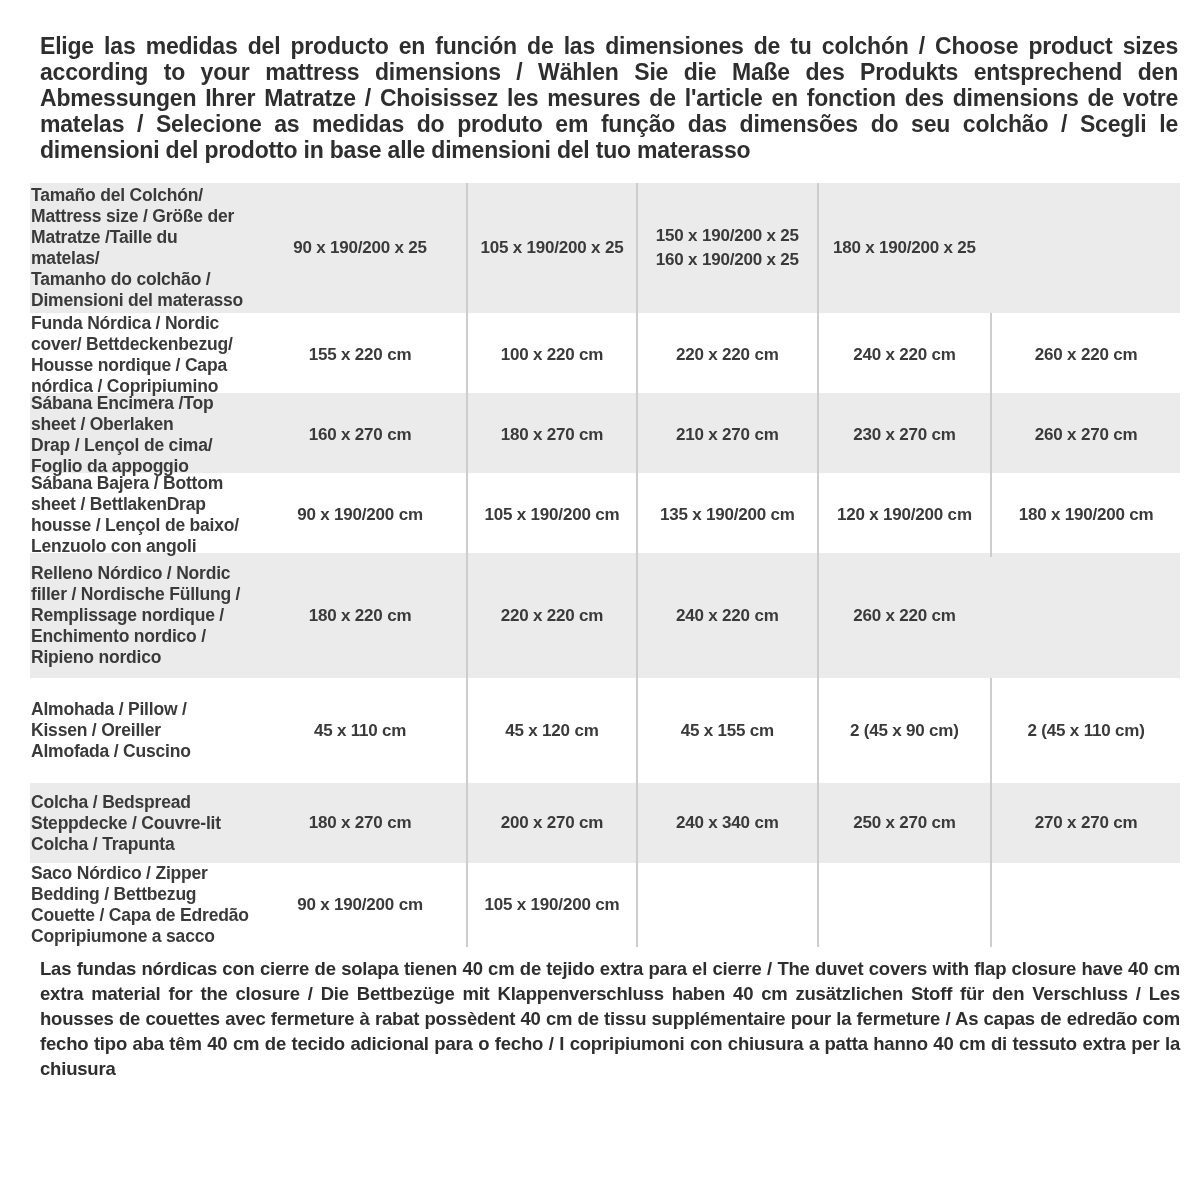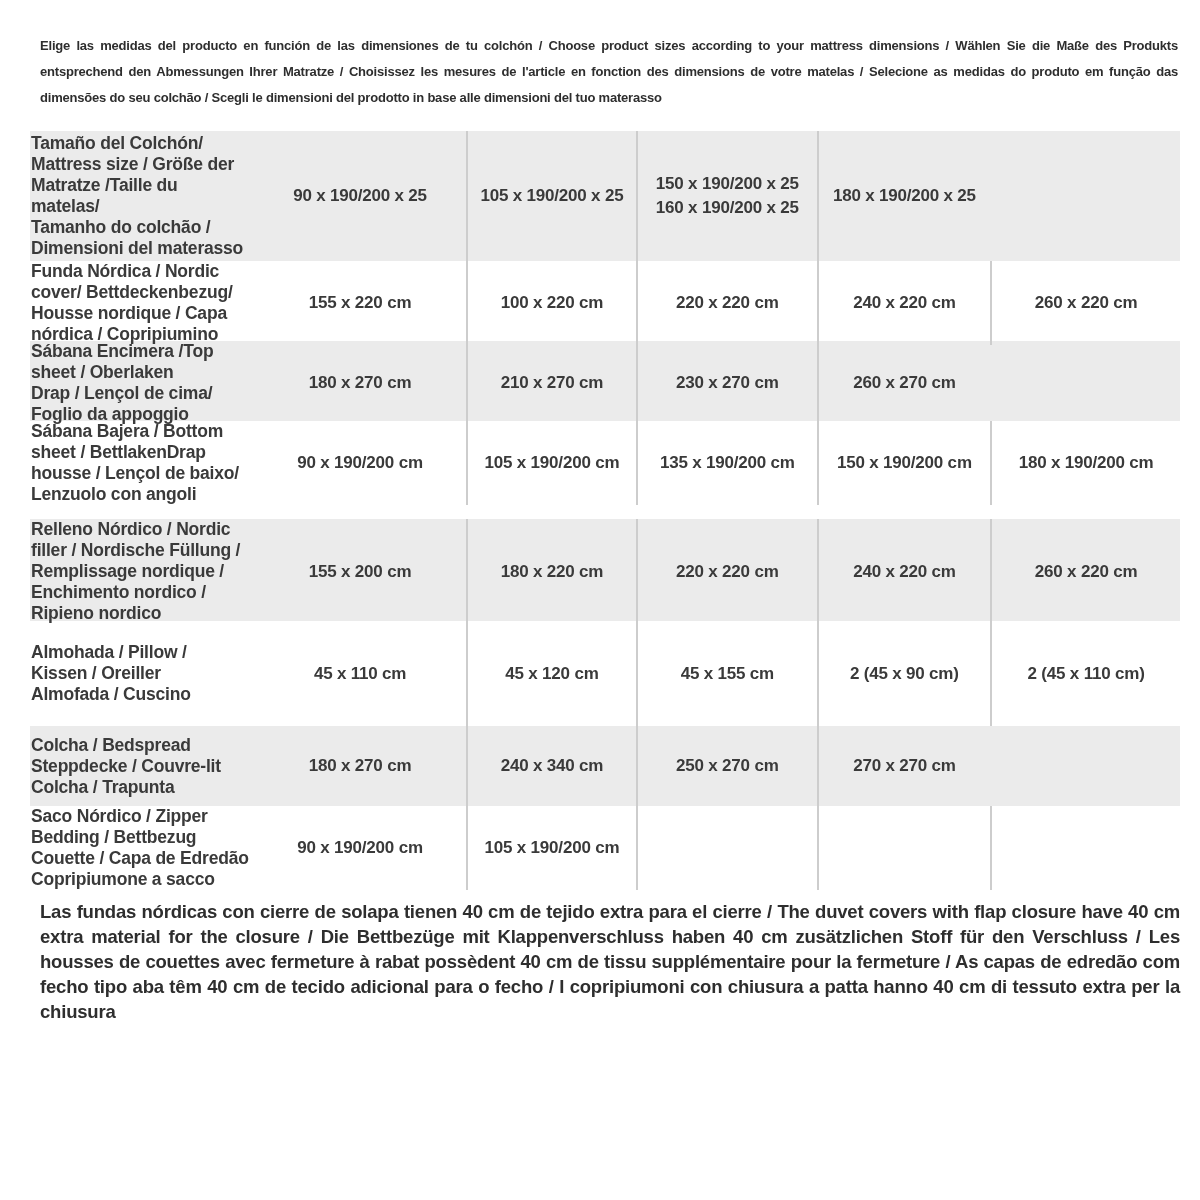--- a/index.html
+++ b/index.html
@@ -3,41 +3,41 @@
 <meta charset="utf-8">
 <style>
   html,body{margin:0;padding:0;}
   body{
     width:1200px;height:1200px;background:#ffffff;overflow:hidden;
     font-family:"Liberation Sans","DejaVu Sans",sans-serif;
     font-weight:bold;color:#333333;font-stretch:condensed;
   }
   .intro{
     margin:33px 22px 0 40px;
-    font-size:13px;line-height:26px;letter-spacing:-0.2px;
+    font-size:23px;line-height:26px;letter-spacing:-0.2px;
     text-align:justify;color:#2e2e2e;
   }
   .size-table{margin:20px 20px 0 30px;width:1150px;}
   .trow{
     display:grid;
     grid-template-columns:19.5% 18.4% 14.8% 15.7% 15.1% 16.5%;
   }
   .trow>div{
     display:flex;align-items:center;justify-content:center;
     height:100%;box-sizing:border-box;text-align:center;
     white-space:pre-line;font-size:17px;letter-spacing:-0.2px;color:#3a3a3a;
   }
   .trow>div:nth-child(n+3){border-left:2px solid #cdcdcd;}
   .trow .rlabel{
     justify-content:flex-start;text-align:left;padding-left:1px;padding-right:4px;
     font-size:17.5px;line-height:21px;
   }
   .hcol{line-height:24px;}
   .gray{background:#ebebeb;}
-  .h130{height:130px;} .h125{height:102px;margin-top:18px;} .h110{height:80px;} .h105{height:105px;}
+  .h130{height:130px;} .h125{height:125px;} .h110{height:80px;} .h105{height:105px;}
   .footnote{
     margin:13px 20px 0 40px;
     font-size:18.5px;line-height:25px;letter-spacing:-0.2px;
     text-align:justify;color:#2e2e2e;
   }
 </style>
 </head>
 <body>
 
 <p class="intro">Elige las medidas del producto en función de las dimensiones de tu colchón / Choose product sizes according to your mattress dimensions / Wählen Sie die Maße des Produkts entsprechend den Abmessungen Ihrer Matratze / Choisissez les mesures de l'article en fonction des dimensions de votre matelas / Selecione as medidas do produto em função das dimensões do seu colchão / Scegli le dimensioni del prodotto in base alle dimensioni del tuo materasso</p>
@@ -67,45 +67,45 @@
     <div>220 x 220 cm</div>
     <div>240 x 220 cm</div>
     <div>260 x 220 cm</div>
   </div>
 
   <div class="trow gray h110">
     <div class="rlabel">Sábana Encimera /Top
 sheet / Oberlaken
 Drap / Lençol de cima/
 Foglio da appoggio</div>
+    <div>160 x 270 cm</div>
     <div>180 x 270 cm</div>
     <div>210 x 270 cm</div>
     <div>230 x 270 cm</div>
     <div>260 x 270 cm</div>
   </div>
 
   <div class="trow h110">
     <div class="rlabel">Sábana Bajera / Bottom
 sheet / BettlakenDrap
 housse / Lençol de baixo/
 Lenzuolo con angoli</div>
     <div>90 x 190/200 cm</div>
     <div>105 x 190/200 cm</div>
     <div>135 x 190/200 cm</div>
-    <div>150 x 190/200 cm</div>
+    <div>120 x 190/200 cm</div>
     <div>180 x 190/200 cm</div>
   </div>
 
   <div class="trow gray h125">
     <div class="rlabel">Relleno Nórdico / Nordic
 filler / Nordische Füllung /
 Remplissage nordique /
 Enchimento nordico /
 Ripieno nordico</div>
-    <div>155 x 200 cm</div>
     <div>180 x 220 cm</div>
     <div>220 x 220 cm</div>
     <div>240 x 220 cm</div>
     <div>260 x 220 cm</div>
   </div>
 
   <div class="trow h105">
     <div class="rlabel">Almohada  / Pillow /
 Kissen / Oreiller
 Almofada / Cuscino</div>
@@ -114,20 +114,21 @@
     <div>45 x 155 cm</div>
     <div>2 (45 x 90 cm)</div>
     <div>2 (45 x 110 cm)</div>
   </div>
 
   <div class="trow gray h110">
     <div class="rlabel">Colcha / Bedspread
 Steppdecke / Couvre-lit
 Colcha / Trapunta</div>
     <div>180 x 270 cm</div>
+    <div>200 x 270 cm</div>
     <div>240 x 340 cm</div>
     <div>250 x 270 cm</div>
     <div>270 x 270 cm</div>
   </div>
 
   <div class="trow h110">
     <div class="rlabel">Saco Nórdico / Zipper
 Bedding / Bettbezug
 Couette  / Capa de Edredão
 Copripiumone a sacco</div>

